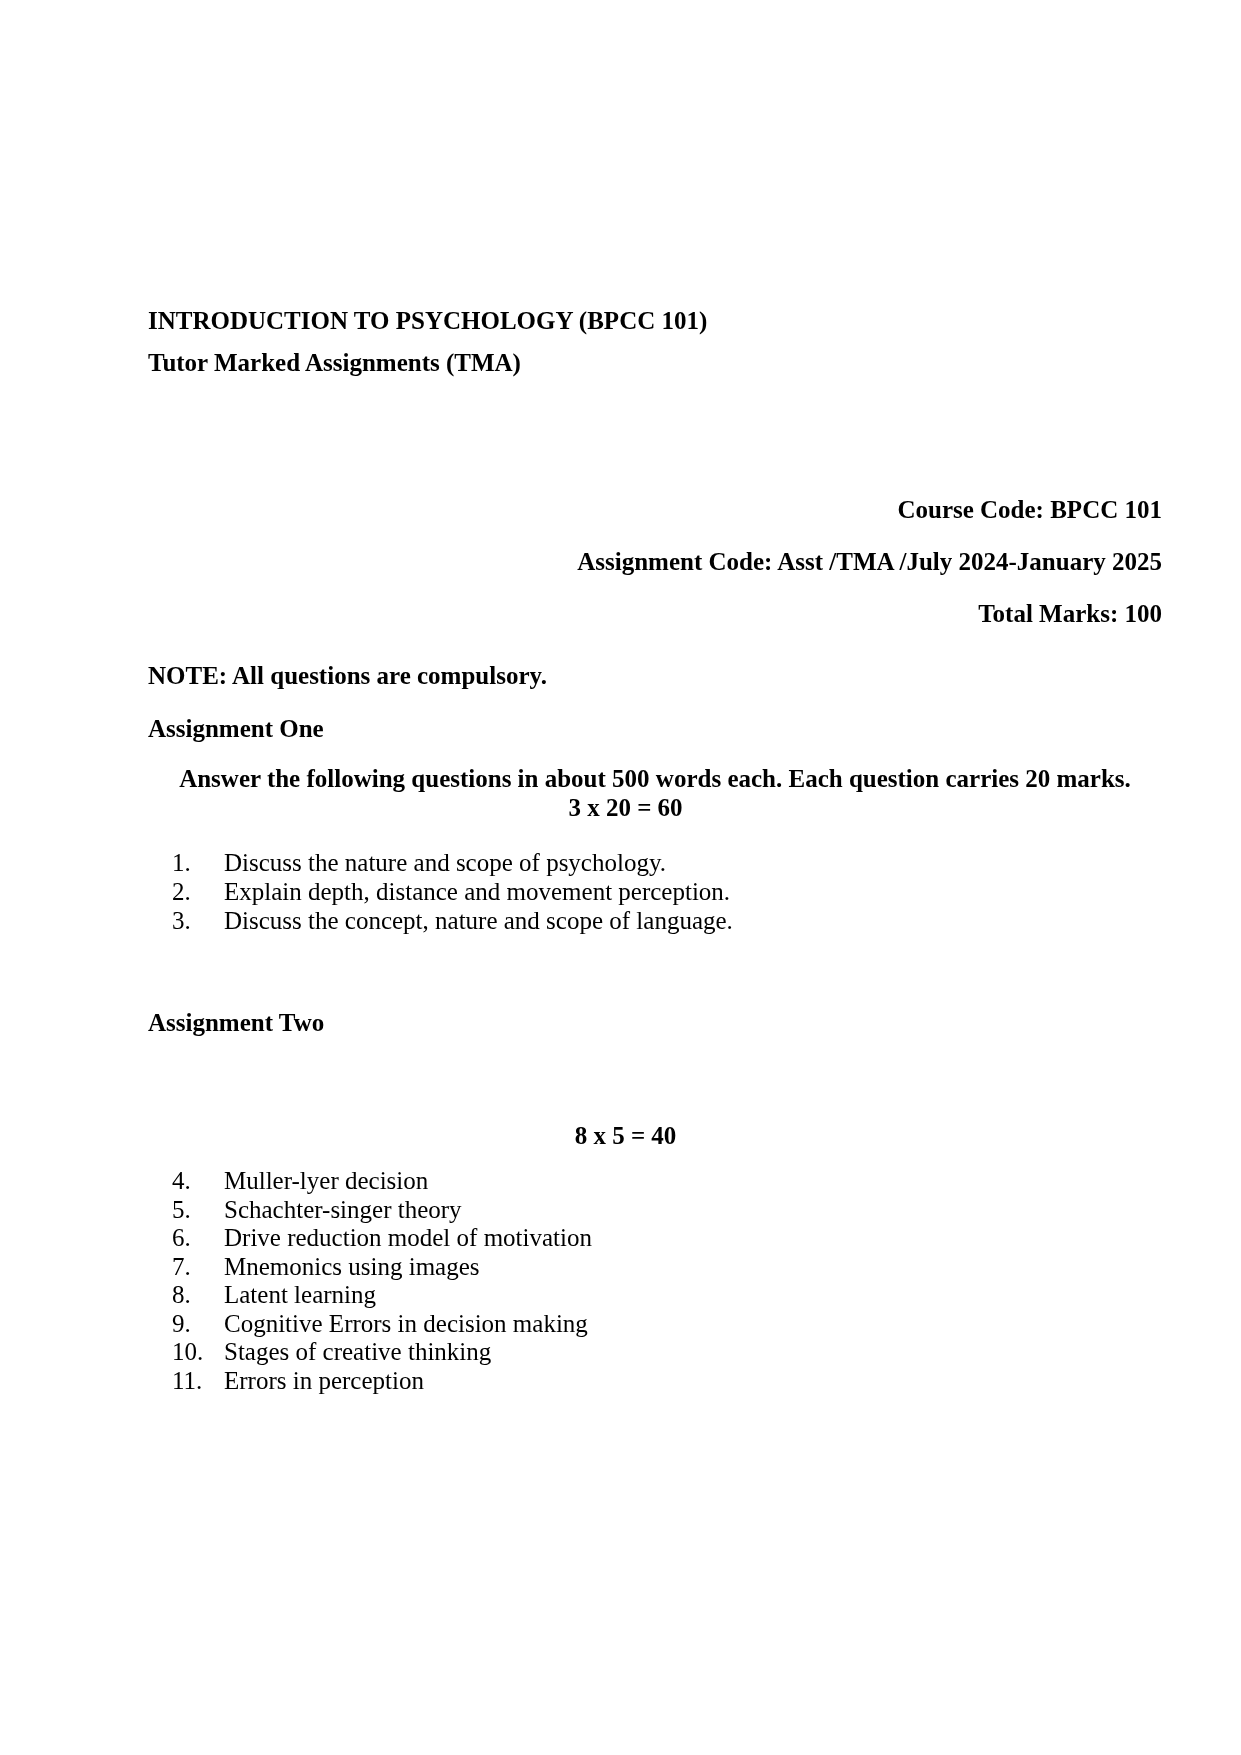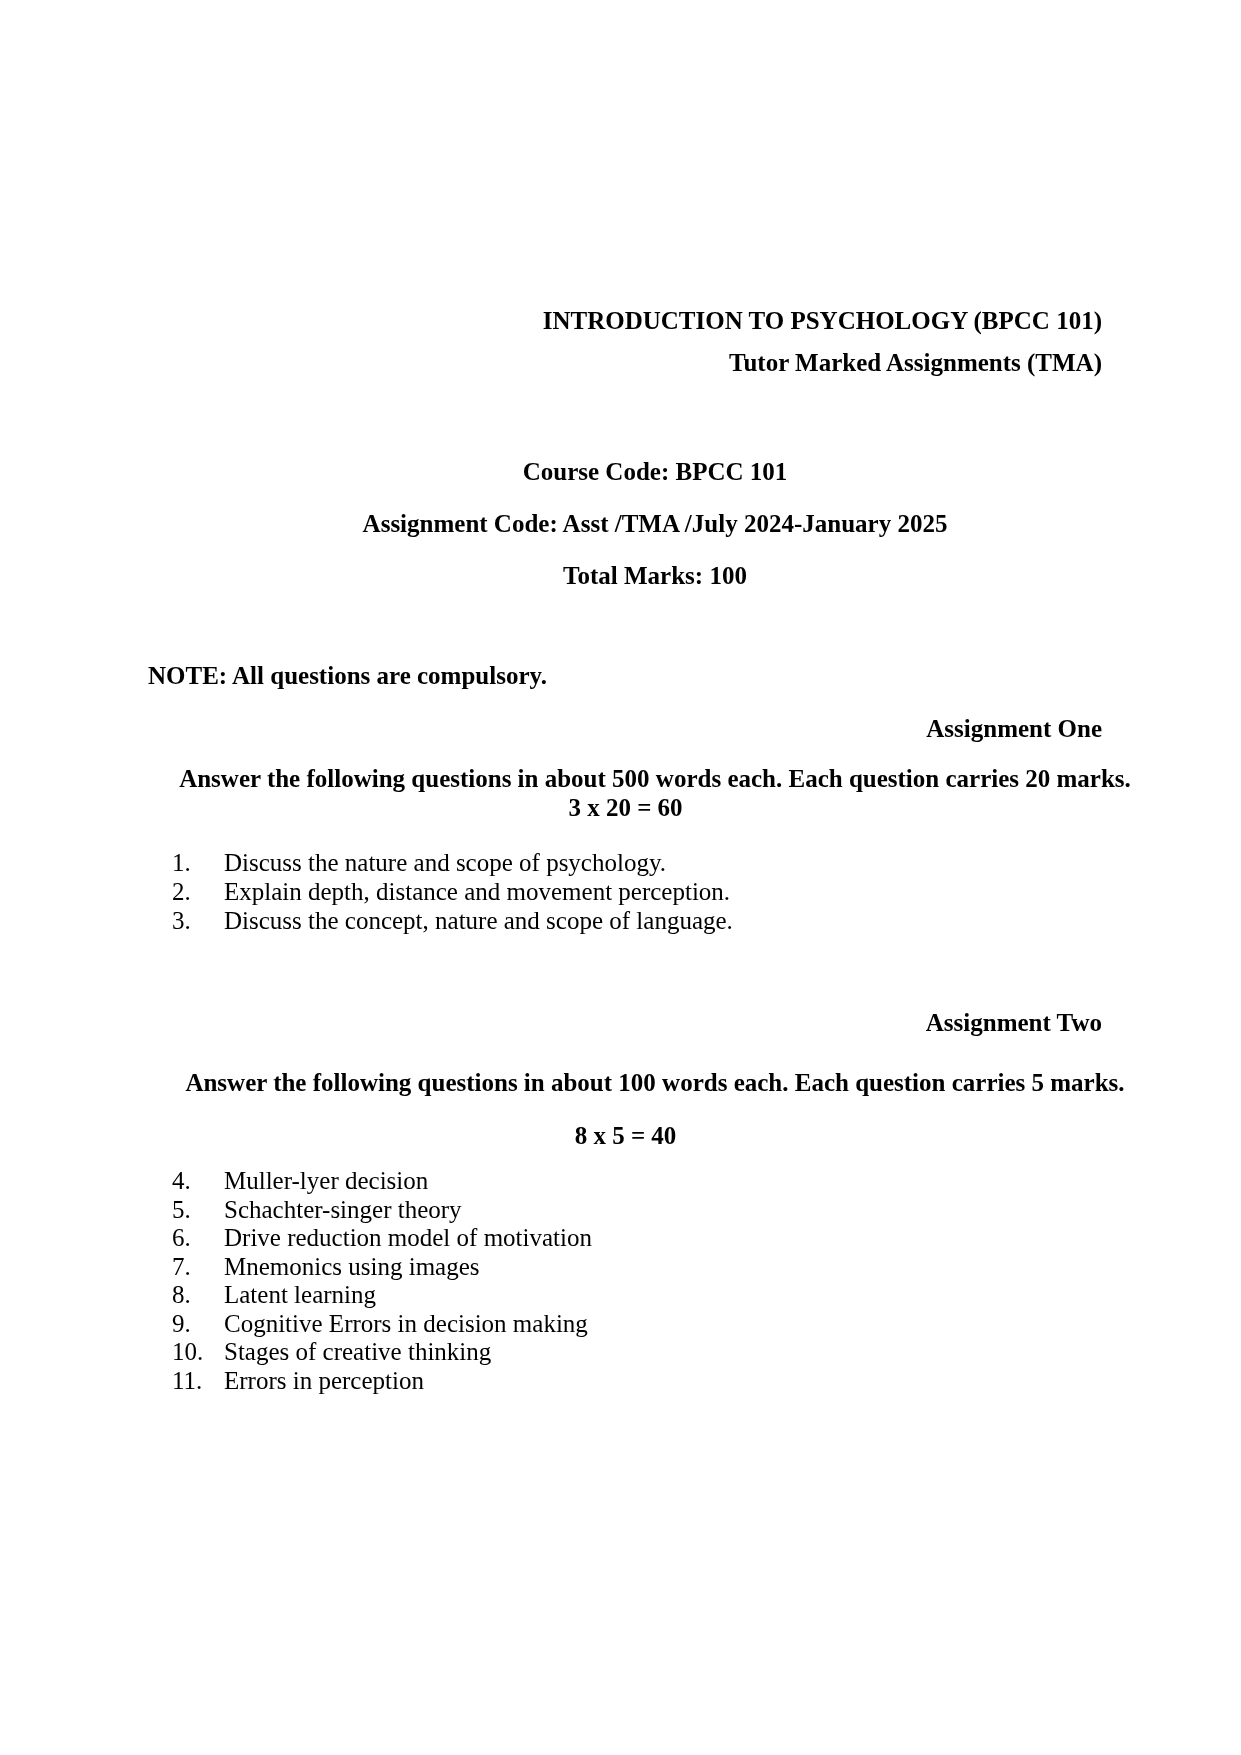--- a/index.html
+++ b/index.html
@@ -20,28 +20,28 @@
     position: absolute;
     left: 148px;
     width: 1014px;
     font-size: 25px;
     line-height: 29px;
     white-space: nowrap;
   }
   .bold { font-weight: bold; }
   
   .center {
-    text-align: right;
+    text-align: left;
     padding-right: 60px;
     width: 954px;
   }
   .center-wide {
     text-align: center;
   }
-  .right { text-align: center; }
+  .right { text-align: right; margin-top: 38px; }
   .right-marks {
     text-align: center;
     padding-right: 59px;
     width: 955px;
   }
   .q-item {
     position: absolute;
     left: 172px;
     width: 940px;
     font-size: 25px;
@@ -86,21 +86,20 @@
     <span class="q-num">2.</span>
     <span class="q-text">Explain depth, distance and movement perception.</span>
   </div>
   <div class="q-item" style="top:906px">
     <span class="q-num">3.</span>
     <span class="q-text">Discuss the concept, nature and scope of language.</span>
   </div>
 
   <div class="line bold center" style="top:1008px">Assignment Two</div>
 
-  <div class="line bold center-wide" style="top:1068px">Answer the following questions in about 100 words each. Each question carries 5 marks.</div>
 
   <div class="line bold right-marks" style="top:1121px">8 x 5 = 40</div>
 
   <div class="q-item" style="top:1166px">
     <span class="q-num">4.</span>
     <span class="q-text">Muller-lyer decision</span>
   </div>
   <div class="q-item" style="top:1195px">
     <span class="q-num">5.</span>
     <span class="q-text">Schachter-singer theory</span>

